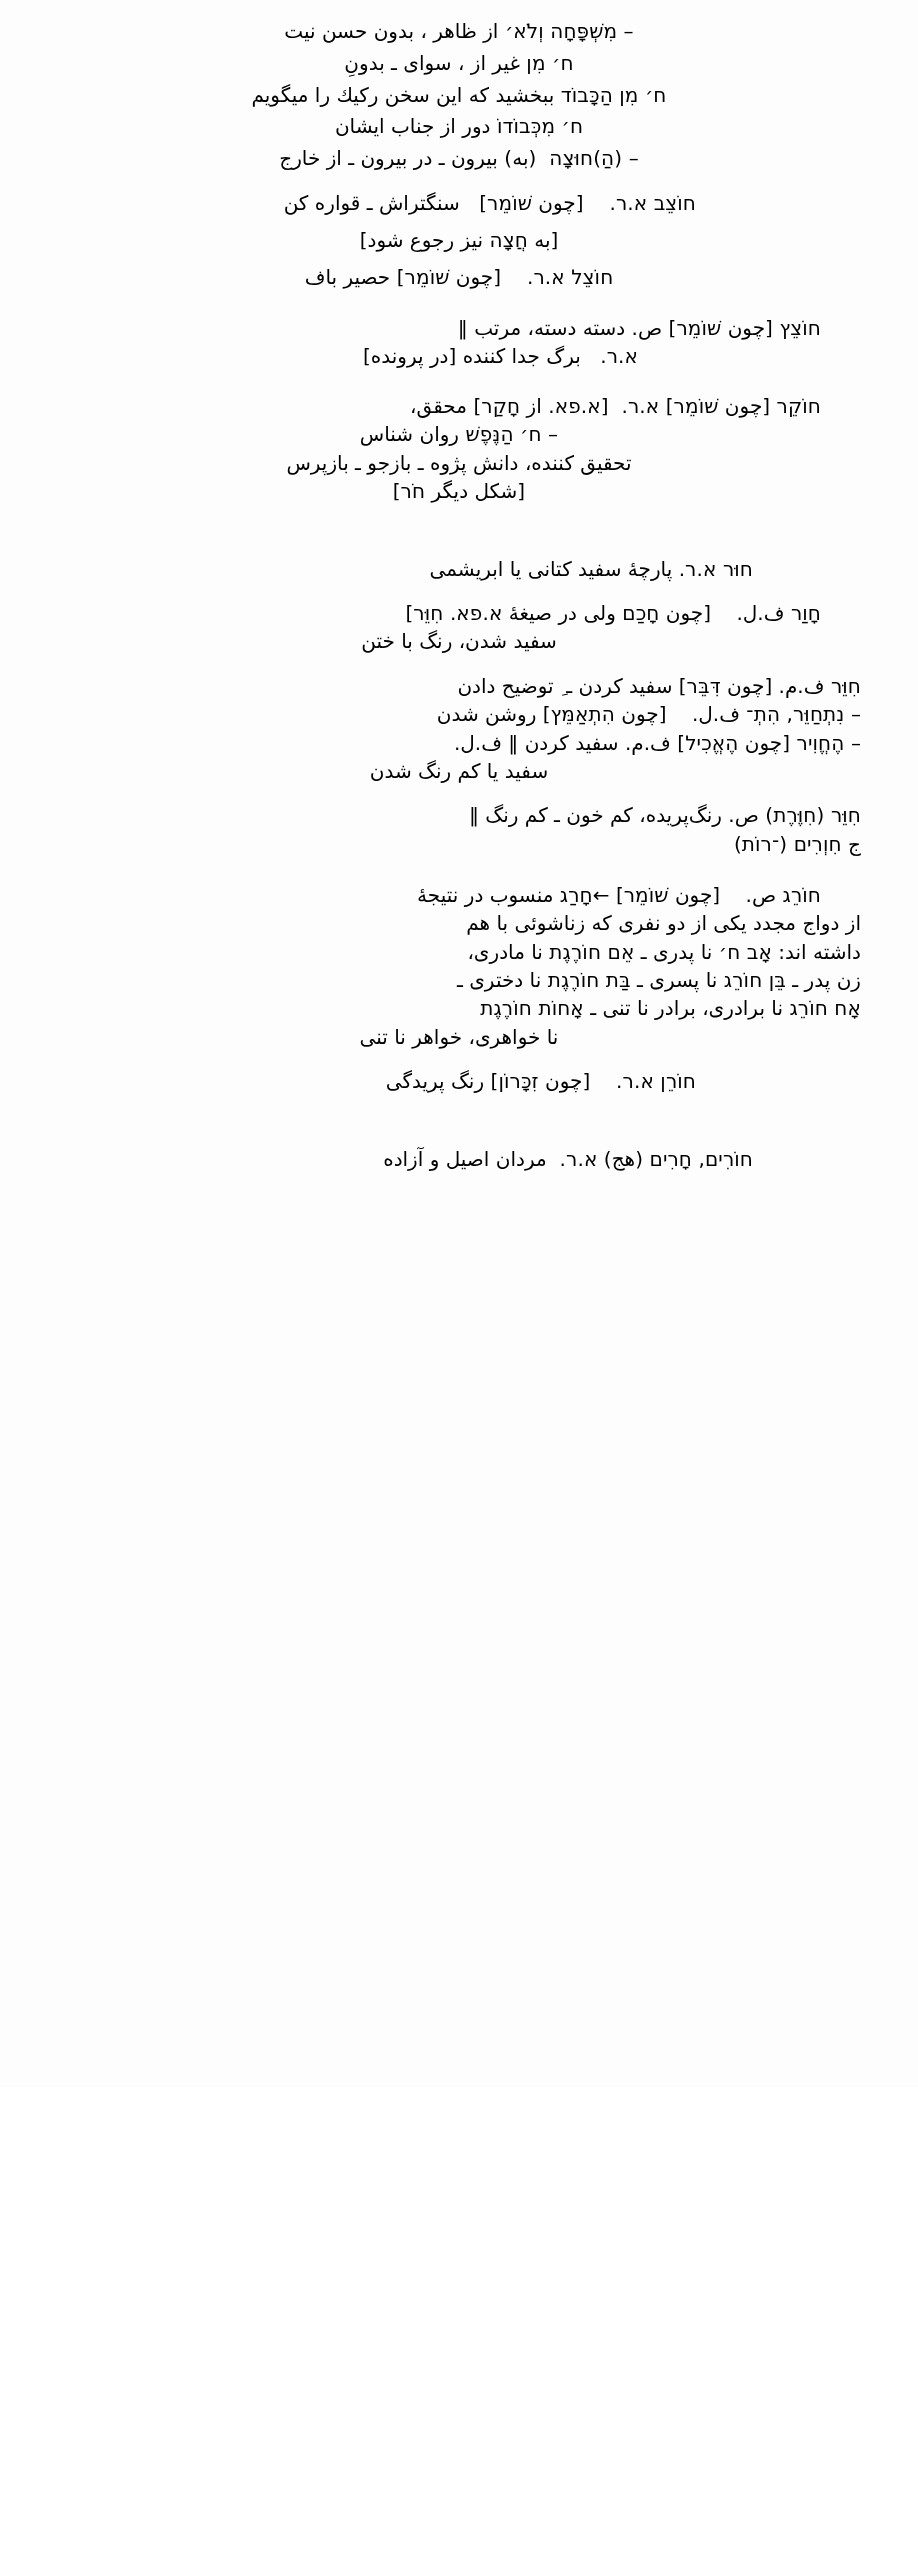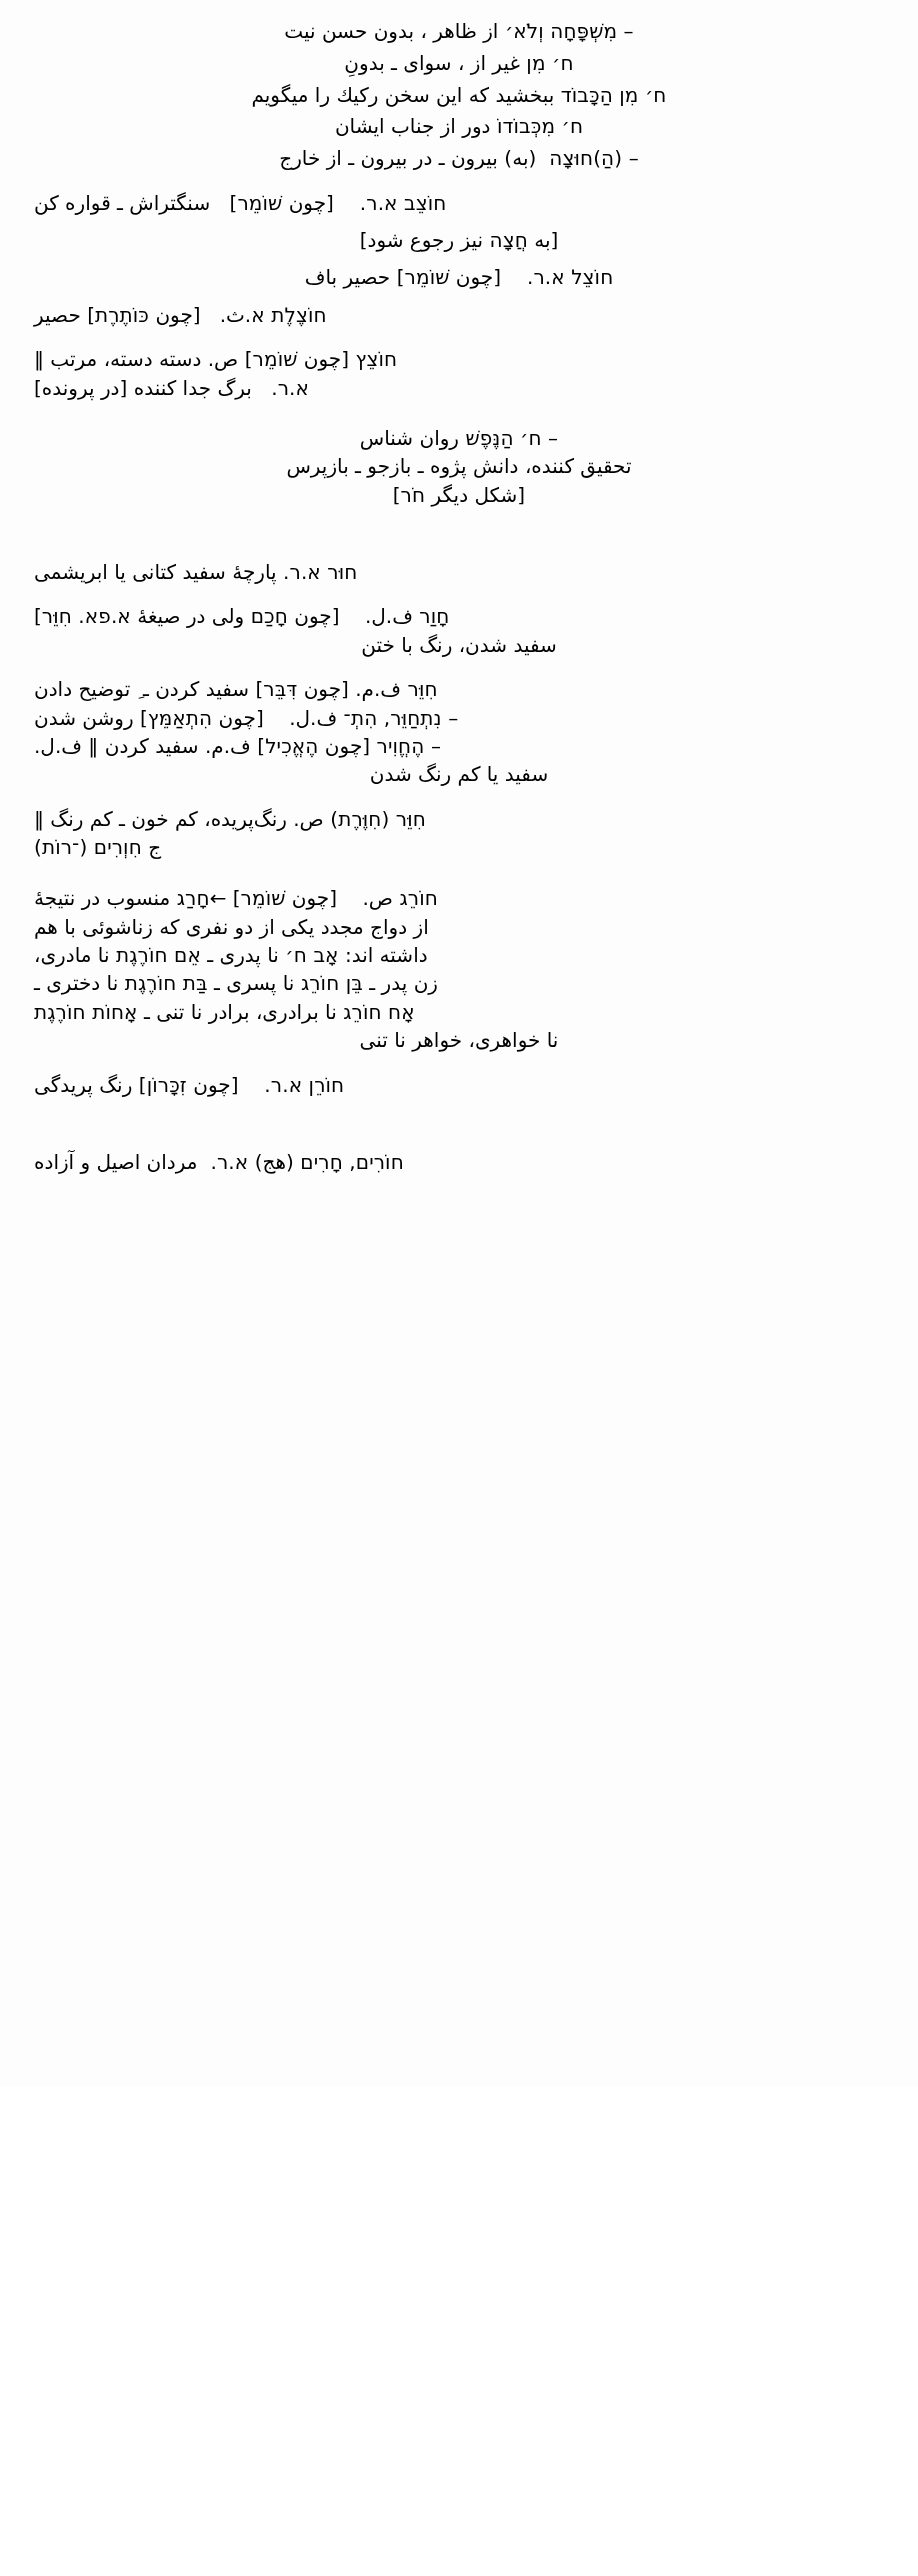--- a/index.html
+++ b/index.html
@@ -38,21 +38,21 @@
   .line {
     display: block;
     white-space: pre-wrap;
     font-size: 20px;
     line-height: 1.42;
     letter-spacing: 0.1px;
     direction: rtl;
     unicode-bidi: plaintext;
   }
   .line.center { text-align: center; }
-  .line.right  { text-align: left; }
+  .line.right  { text-align: right; }
   .line.pad-right-sm { padding-right: 23px; }
   .line.pad-right-md { padding-right: 63px; }
   .line.pad-right-lg { padding-right: 131px; margin-top: 40px; }
   .line.pad-right-xl { padding-right: 188px; }
   .line.pad-right-xxl { padding-right: 246px; }
 
   .gap-sm { height: 5.7px; }
   .gap-md { height: 12.6px; }
   .gap-lg { height: 19.4px; }
 </style>
@@ -95,37 +95,35 @@
     </div>
 
     <div class="gap-sm"></div>
 
     <div class="entry">
       <span class="line center">חוֹצֵל א.ר.    [چون שׁוֹמֵר] حصیر باف</span>
     </div>
 
     <div class="gap-sm"></div>
 
-    <div class="entry">
-      <span class="line right pad-right-xl">חוֹצֶלֶת א.ث.   [چون כּוֹתֶרֶת] حصیر</span>
-    </div>
 
     <div class="gap-md"></div>
 
     <div class="entry">
       <span class="line right pad-right-md">חוֹצֵץ [چون שׁוֹמֵר] ص. دسته دسته، مرتب ‖</span>
       <span class="line right pad-right-xxl">א.ר.   برگ جدا کننده [در پرونده]</span>
     </div>
 
     <div class="gap-sm"></div>
 
 
     <div class="gap-md"></div>
 
     <div class="entry">
+      <span class="line right pad-right-md">חוֹקֵר [چون שׁוֹמֵר] א.ר.  [א.פא. از חָקַר] محقق،</span>
       <span class="line center">– ח׳ הַנֶּפֶשׁ روان شناس</span>
       <span class="line center">تحقیق کننده، دانش پژوه ـ بازجو ـ بازپرس</span>
       <span class="line center">[شکل دیگر חֹר]</span>
     </div>
 
     <div class="gap-sm"></div>
 
     <div class="entry">
       <span class="line right pad-right-lg">חוּר א.ר. پارچهٔ سفید کتانی یا ابریشمی</span>
     </div>

